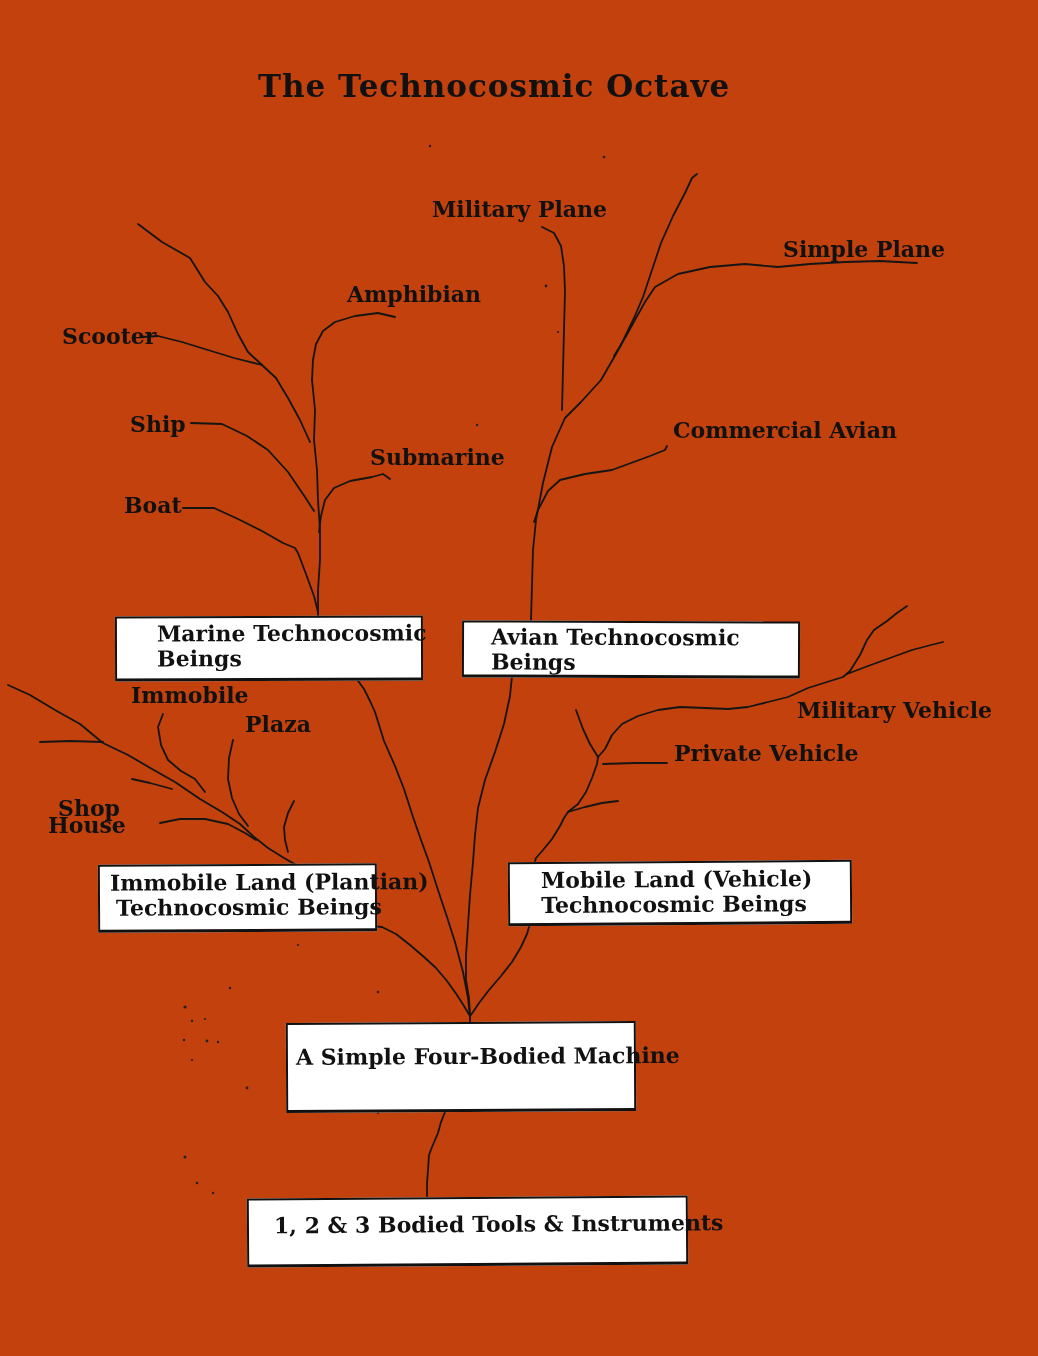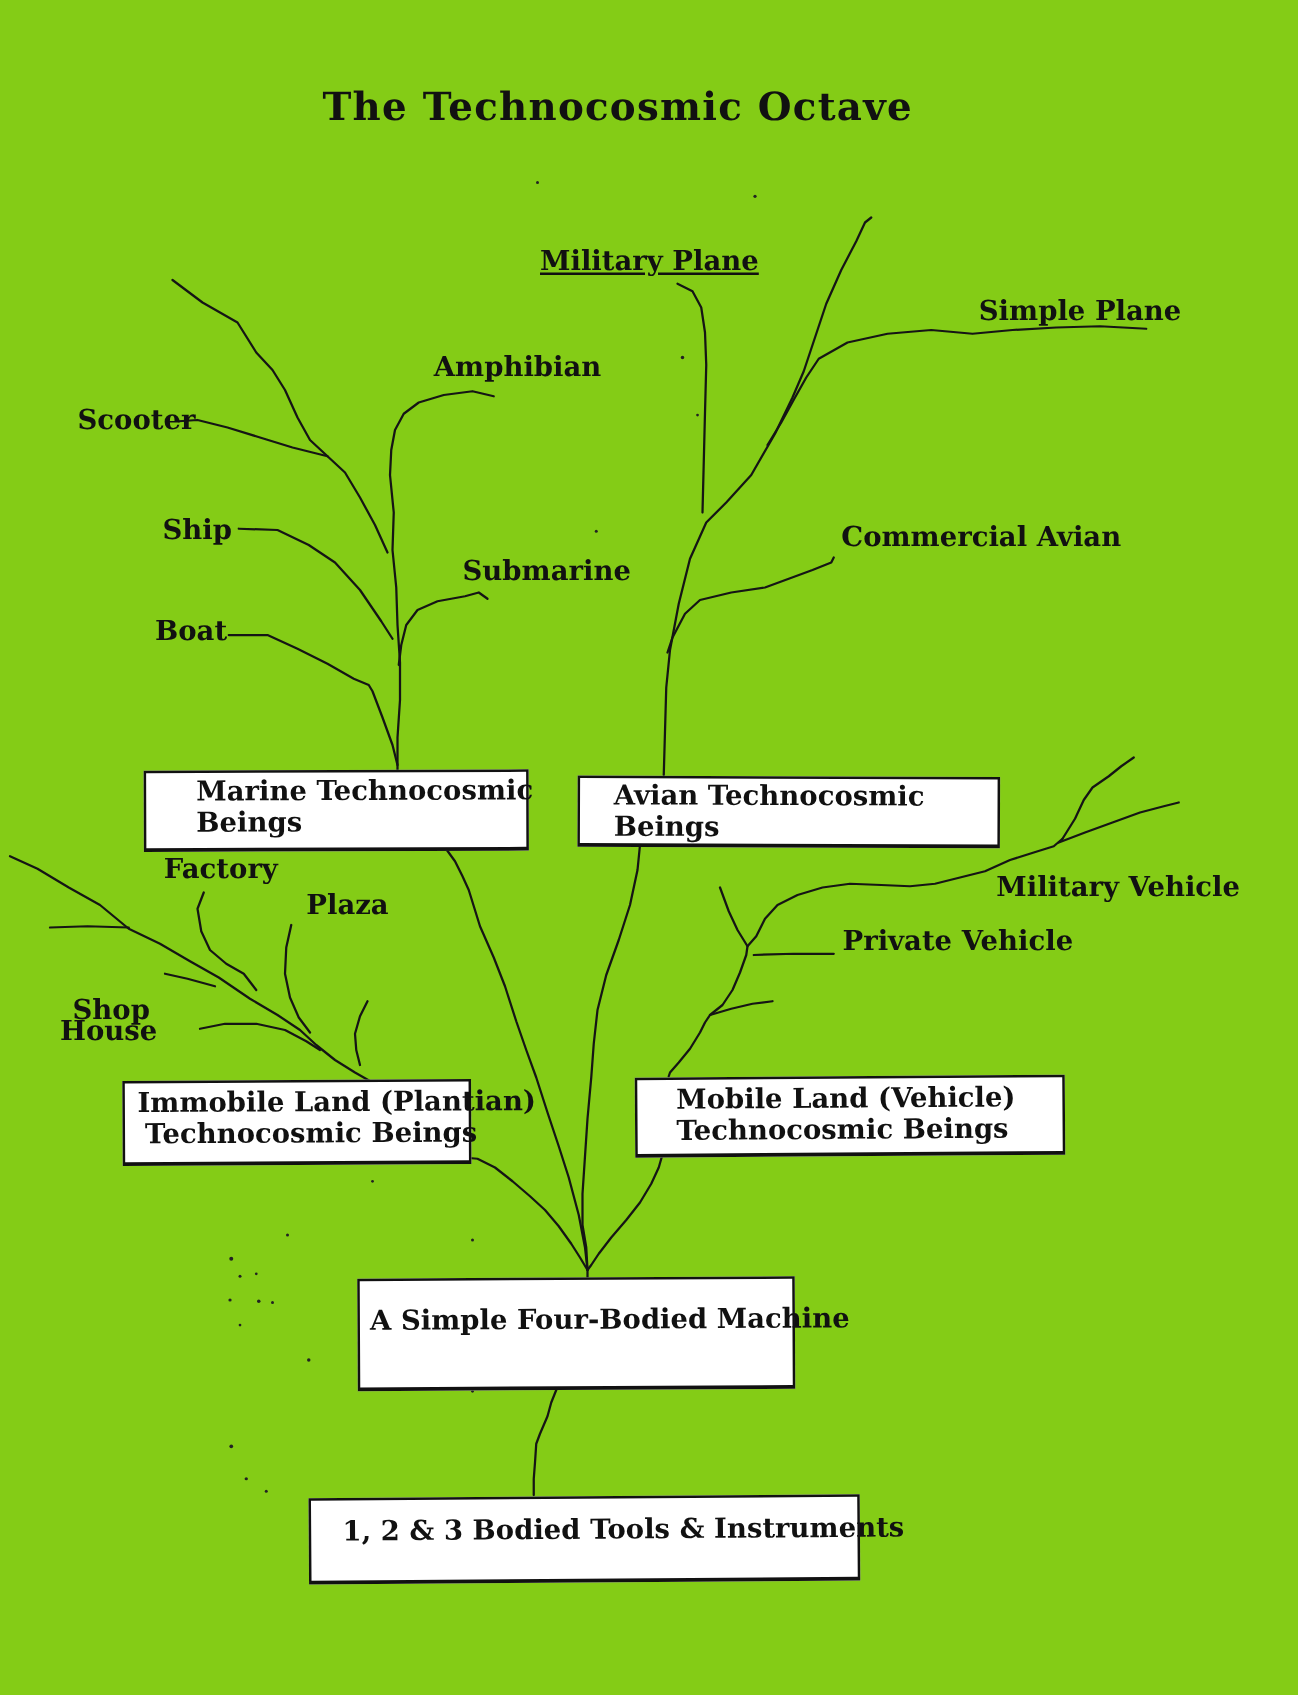--- a/index.html
+++ b/index.html
@@ -1,16 +1,16 @@
 <!DOCTYPE html>
 <html><head>
 <meta charset="utf-8">
 <style>
   html,body{margin:0;padding:0;background:#e8e8e8;}
-  #page{position:relative;width:1038px;height:1356px;background:#84cc16;overflow:hidden;
+  #page{position:relative;width:1038px;height:1356px;background:#c2410c;overflow:hidden;
         font-family:"DejaVu Serif","Liberation Serif",serif;color:#111;}
   #wires{position:absolute;left:0;top:0;z-index:1;}
   .lbl{position:absolute;z-index:3;font-weight:bold;font-size:22px;line-height:23px;white-space:nowrap;}
   .title{position:absolute;z-index:3;font-weight:bold;font-size:31px;letter-spacing:1px;white-space:nowrap;}
   .nodebox{position:absolute;z-index:2;background:#ffffff;border:2px solid #111;
            border-bottom-width:3px;font-weight:bold;font-size:22px;line-height:25px;white-space:nowrap;}
   .nodebox .in{display:block;}
   .sub{display:block;}
 </style>
 </head>
@@ -75,29 +75,29 @@
         <circle cx="197" cy="1183" r="1.3"></circle>
       <circle cx="213" cy="1193" r="1.2"></circle>
         <circle cx="378" cy="1113" r="1.1"></circle>
       <circle cx="430" cy="146" r="1.2"></circle>
         <circle cx="298" cy="945" r="1.1"></circle>
     </g>
   </svg>
 
   <div class="title" style="left:258px;top:68px;">The Technocosmic Octave</div>
 
-  <div class="lbl" style="left:432px;top:198px;text-decoration:underline;">Military Plane</div>
+  <div class="lbl" style="left:432px;top:198px;">Military Plane</div>
   <div class="lbl" style="left:783px;top:238px;">Simple Plane</div>
   <div class="lbl" style="left:347px;top:283px;">Amphibian</div>
   <div class="lbl" style="left:62px;top:325px;">Scooter</div>
   <div class="lbl" style="left:130px;top:413px;">Ship</div>
   <div class="lbl" style="left:673px;top:419px;">Commercial Avian</div>
   <div class="lbl" style="left:370px;top:446px;">Submarine</div>
   <div class="lbl" style="left:124px;top:494px;">Boat</div>
-  <div class="lbl" style="left:131px;top:684px;">Factory</div>
+  <div class="lbl" style="left:131px;top:684px;">Immobile</div>
   <div class="lbl" style="left:245px;top:713px;">Plaza</div>
   <div class="lbl" style="left:58px;top:797px;">Shop</div>
   <div class="lbl" style="left:48px;top:814px;">House</div>
   <div class="lbl" style="left:797px;top:699px;">Military Vehicle</div>
   <div class="lbl" style="left:674px;top:742px;">Private Vehicle</div>
 
   <div class="nodebox" style="left:115px;top:616px;width:264px;height:57px;padding:3px 0 0 40px;transform:rotate(-0.2deg);">
     <span class="in">Marine Technocosmic</span>
     <span class="in">Beings</span>
   </div>

